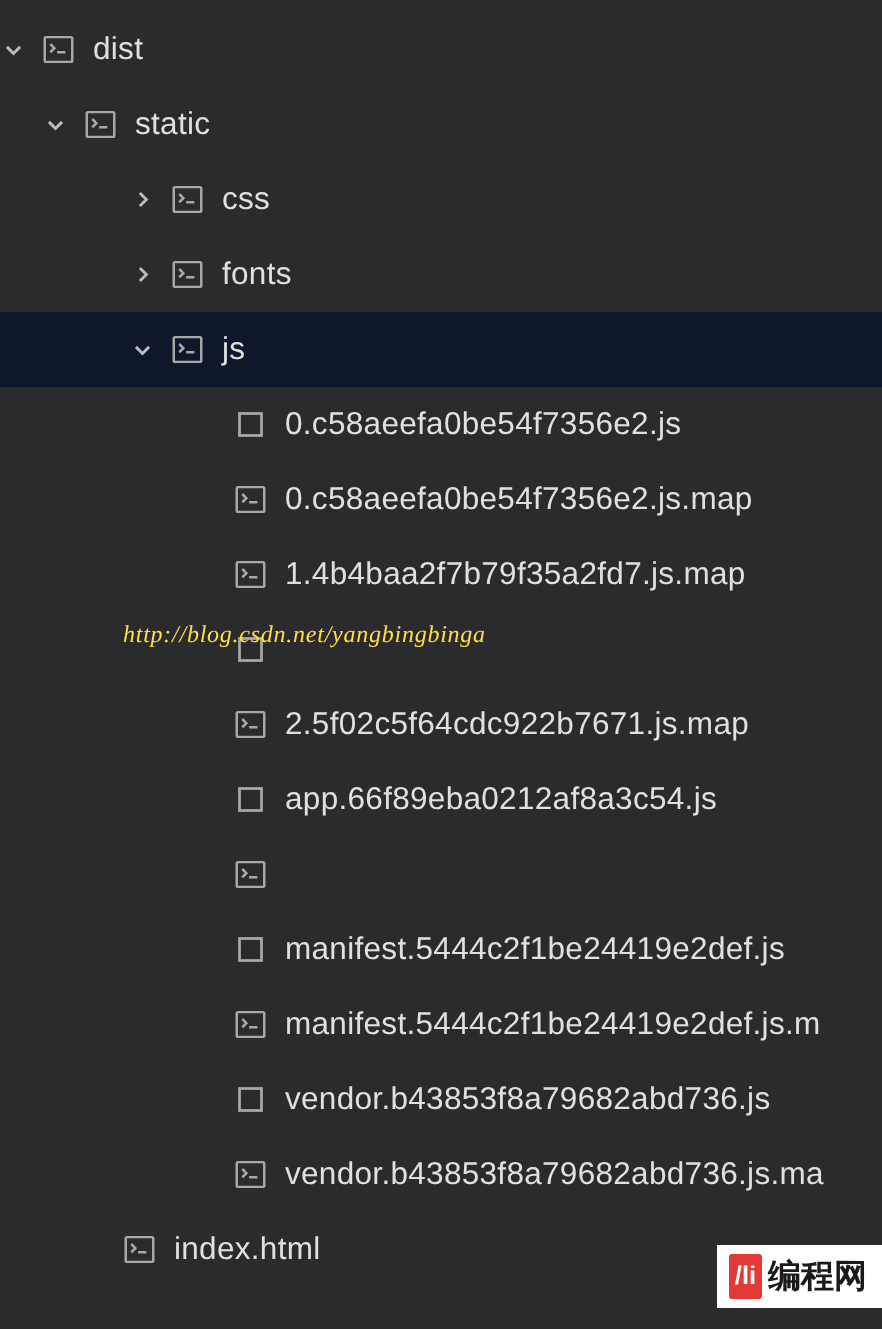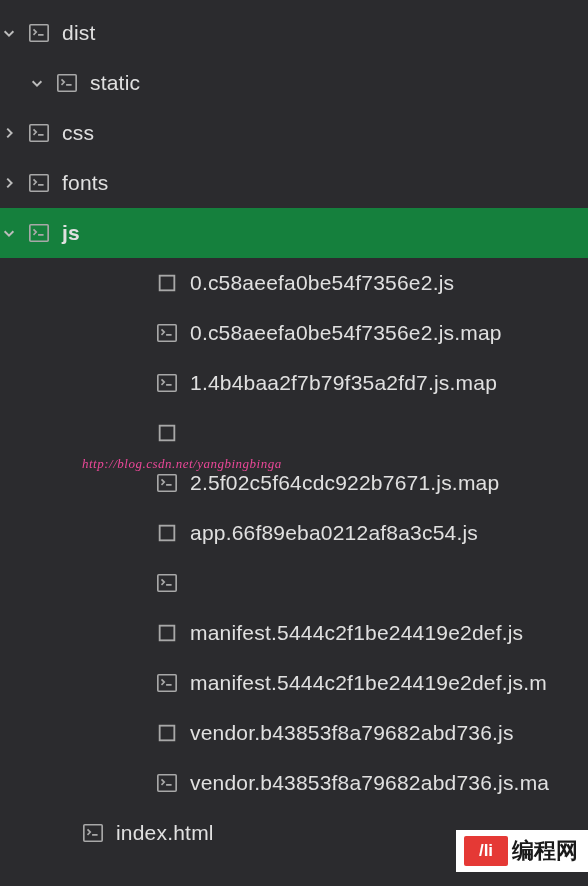--- a/index.html
+++ b/index.html
@@ -15,21 +15,21 @@
     }
     .tree { padding-top: 8px; }
     .row {
       display: flex;
       align-items: center;
       height: 50px;
       cursor: pointer;
       white-space: nowrap;
       overflow: hidden;
     }
-    .row.selected { background: #15803d; font-weight: bold; }
+    .row.selected { background: #0f172a; }
     .chevron {
       width: 18px;
       height: 18px;
       display: inline-flex;
       align-items: center;
       justify-content: center;
       flex-shrink: 0;
       margin-right: 10px;
     }
     .chevron svg { width: 14px; height: 14px; }
@@ -43,51 +43,51 @@
       margin-right: 12px;
     }
     .icon svg { width: 22px; height: 22px; }
     .label {
       color: #e0e0e0;
       font-size: 21px;
       letter-spacing: 0.2px;
     }
     .indent-0 { }
     .indent-1 { padding-left: 28px; }
-    .indent-2 { }
+    .indent-2 { padding-left: 86px; }
     .indent-3 { padding-left: 156px; }
     .indent-root-file { padding-left: 82px; }
     .watermark {
       position: absolute;
-      top: 456px;
+      top: 415px;
       left: 82px;
-      color: #ec4899;
+      color: #fde047;
       font-family: serif;
       font-style: italic;
-      font-size: 13px;
+      font-size: 16px;
       pointer-events: none;
       z-index: 0;
       letter-spacing: 0.5px;
     }
     .badge {
       position: absolute;
       bottom: 14px;
       right: 0;
       background: #fff;
       padding: 6px 10px 6px 8px;
       display: flex;
       align-items: center;
       gap: 4px;
       font-size: 22px;
       font-weight: 600;
     }
     .badge-icon {
       background: #e53935;
       color: #fff;
-      width: 44px;
+      width: 22px;
       height: 30px;
       display: inline-flex;
       align-items: center;
       justify-content: center;
       font-size: 17px;
       font-weight: 700;
       border-radius: 2px;
     }
     .badge-text { color: #1a1a1a; }
   </style>

